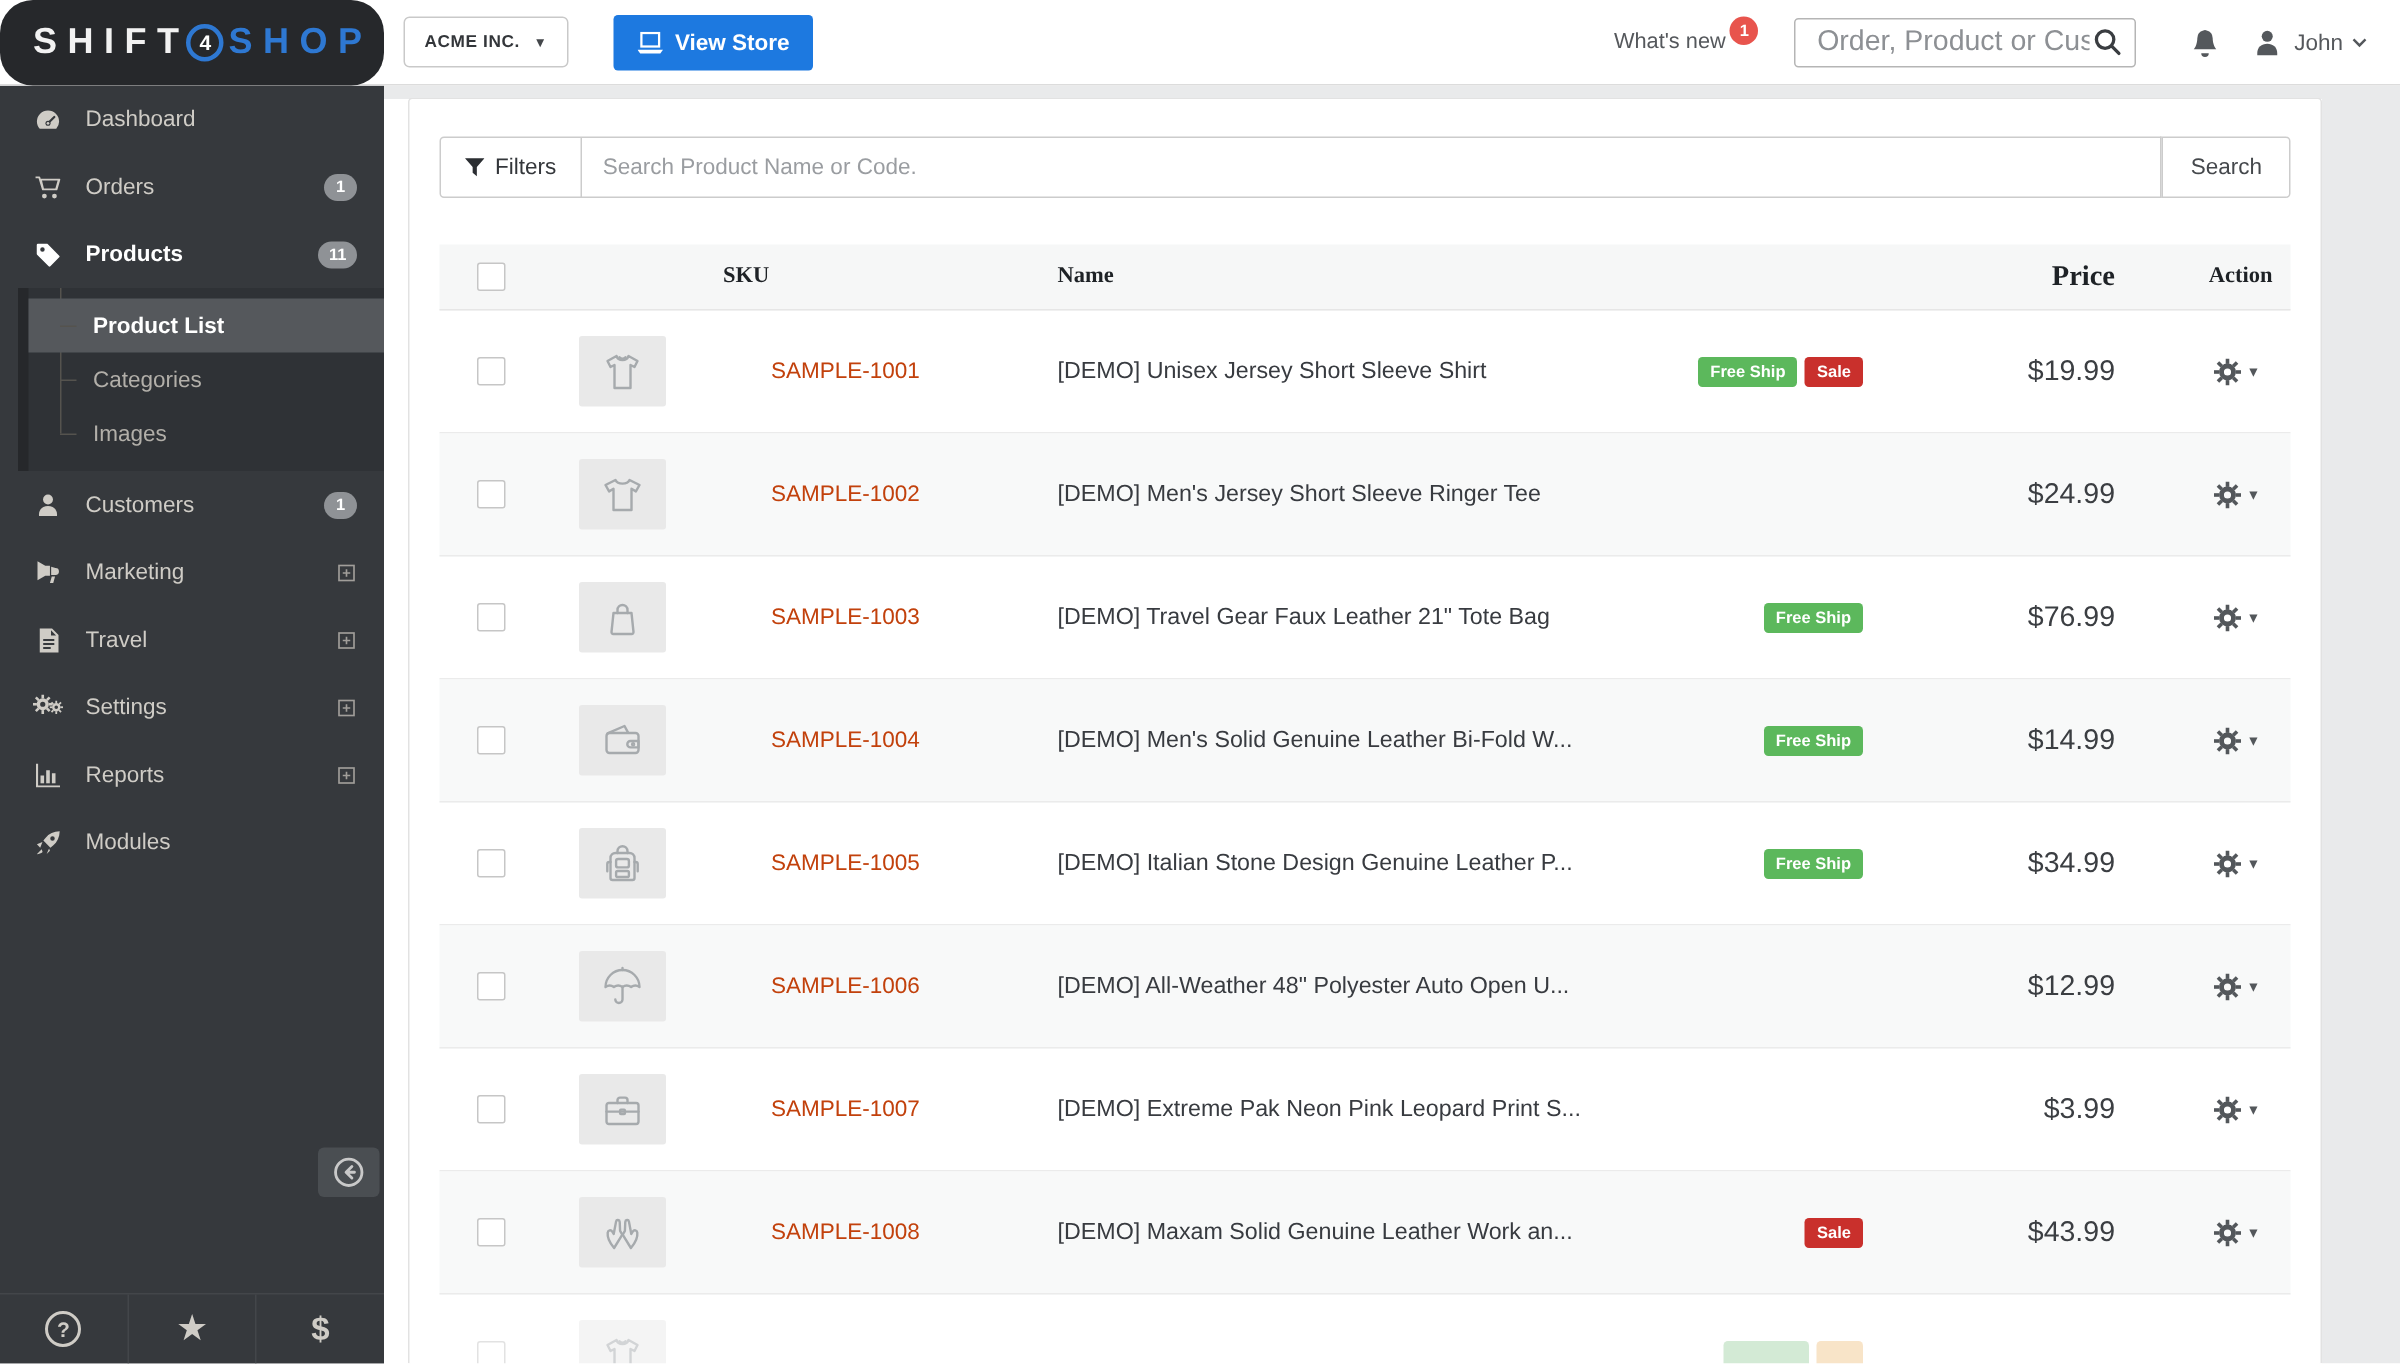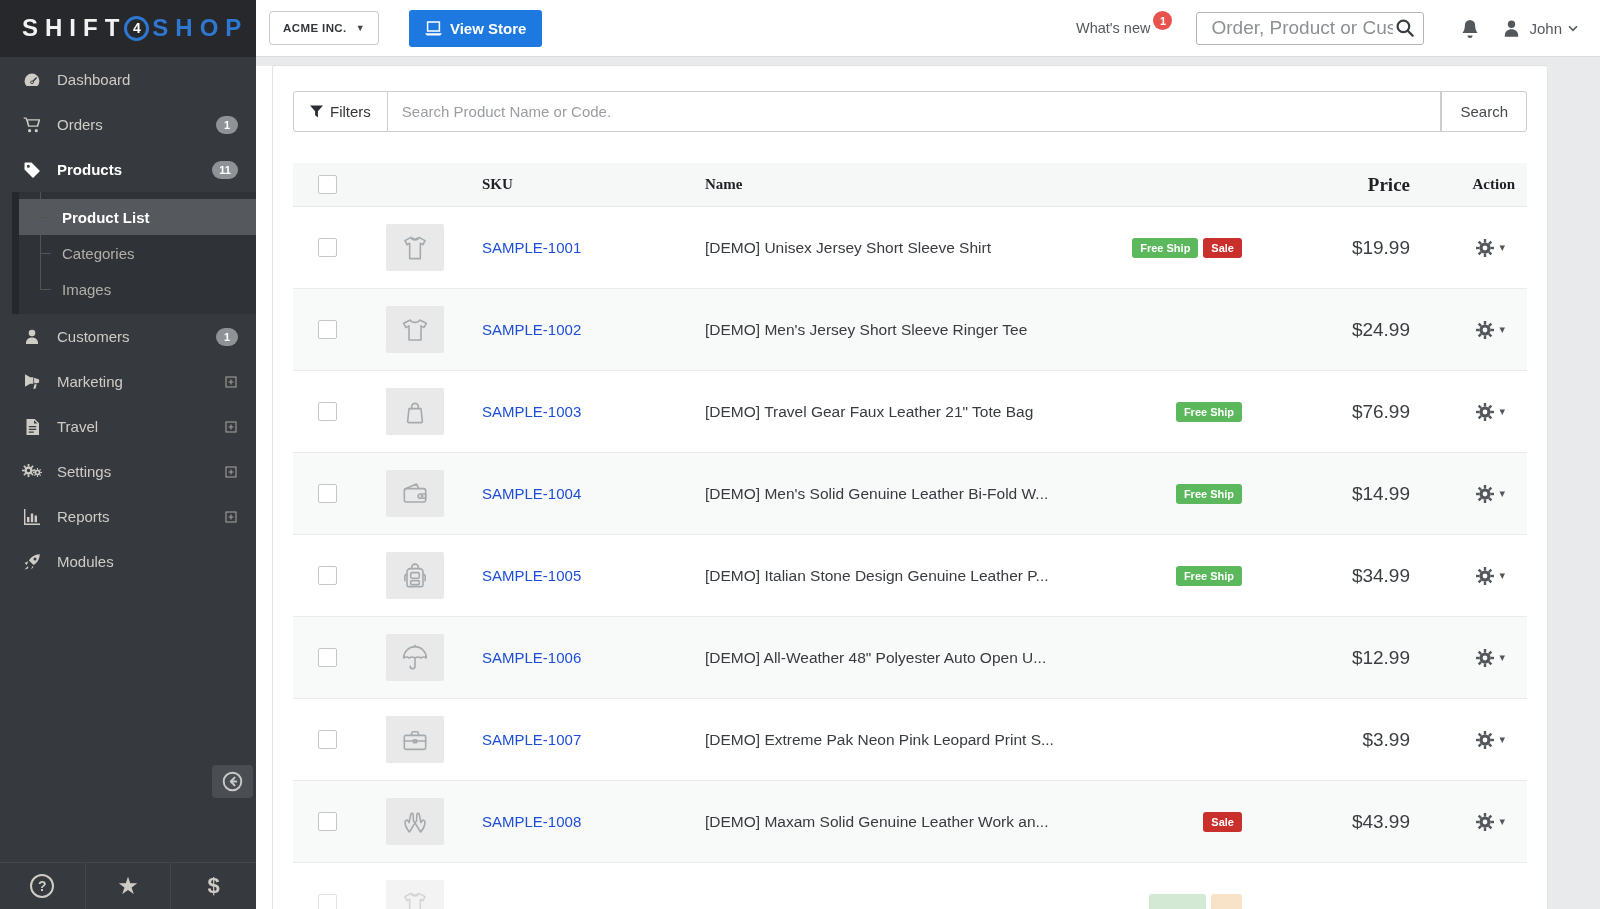--- a/index.html
+++ b/index.html
@@ -4,21 +4,21 @@
 <style>
   html,body{margin:0;padding:0;background:#fff;}
   *{box-sizing:border-box;}
   .screen{width:1600px;height:909px;position:relative;overflow:hidden;
     font-family:"Liberation Sans","DejaVu Sans",sans-serif;color:#3b3e42;}
 
   
   .topbar{position:absolute;left:0;top:0;width:1600px;height:57px;background:#fff;
     border-bottom:1px solid #dcdcdc;display:flex;align-items:center;z-index:30;}
   .logo-block{width:256px;height:57px;background:#26282b;display:flex;align-items:center;
-    padding-left:22px;flex-shrink:0;}
+    padding-left:22px;flex-shrink:0;border-radius:22px;}
   .logo-part1{color:#f2f2f2;font-size:24px;font-weight:600;letter-spacing:7px;}
   .logo-circle{display:inline-flex;align-items:center;justify-content:center;width:25px;height:25px;
     border:3px solid #2e78d2;border-radius:50%;color:#fff;font-size:14px;font-weight:bold;margin:0 3px 0 -2px;}
   .logo-part3{color:#2e78d2;font-size:24px;font-weight:600;letter-spacing:7px;}
   .store-btn{margin-left:13px;height:34px;background:#fff;border:1px solid #c9c9c9;border-radius:4px;
     display:flex;align-items:center;padding:0 13px;font-size:11.5px;font-weight:bold;color:#33363a;
     letter-spacing:.4px;cursor:pointer;}
   .store-caret{font-size:9px;margin-left:9px;color:#44474b;}
   .viewstore{margin-left:30px;height:37px;background:#1d79e0;border:none;border-radius:3px;
     display:flex;align-items:center;padding:0 16px;color:#fff;font-size:15px;font-weight:bold;cursor:pointer;}
@@ -87,21 +87,21 @@
 
   
   .trow{display:grid;grid-template-columns:62px 127px 223px 1fr 155px 168px 117px;
     align-items:center;height:82px;border-bottom:1px solid #ebebeb;}
   .thead{height:44px;background:#f6f7f7;border-bottom:1px solid #e6e6e6;
     font-weight:bold;font-size:15px;color:#1e2226;font-family:Liberation Serif, serif;}
   .trow.alt{background:#f8f9f9;}
   .cell{display:flex;align-items:center;min-width:0;}
   .c-check{padding-left:25px;}
   .c-thumb{padding-left:31px;}
-  .c-sku{font-size:15px;color:#1d4ed8;}
+  .c-sku{font-size:15px;color:#c2410c;margin-left:32px;}
   .c-name{font-size:15.5px;color:#383b40;white-space:nowrap;overflow:hidden;}
   .pname{cursor:pointer;}
   .c-badges{justify-content:flex-end;}
   .c-price{justify-content:flex-end;font-size:19px;color:#3b3e42;}
   .c-action{justify-content:flex-end;padding-right:22px;}
   .thead .c-price,.thead .c-action{color:#1e2226;}
   .thead .c-action{padding-right:12px;}
   .cbx{width:19px;height:19px;border:1px solid #c6c6c6;border-radius:2px;background:#fff;
     display:inline-block;cursor:pointer;}
   .thumb{width:58px;height:47px;background:#e9e9e9;border-radius:2px;display:flex;

